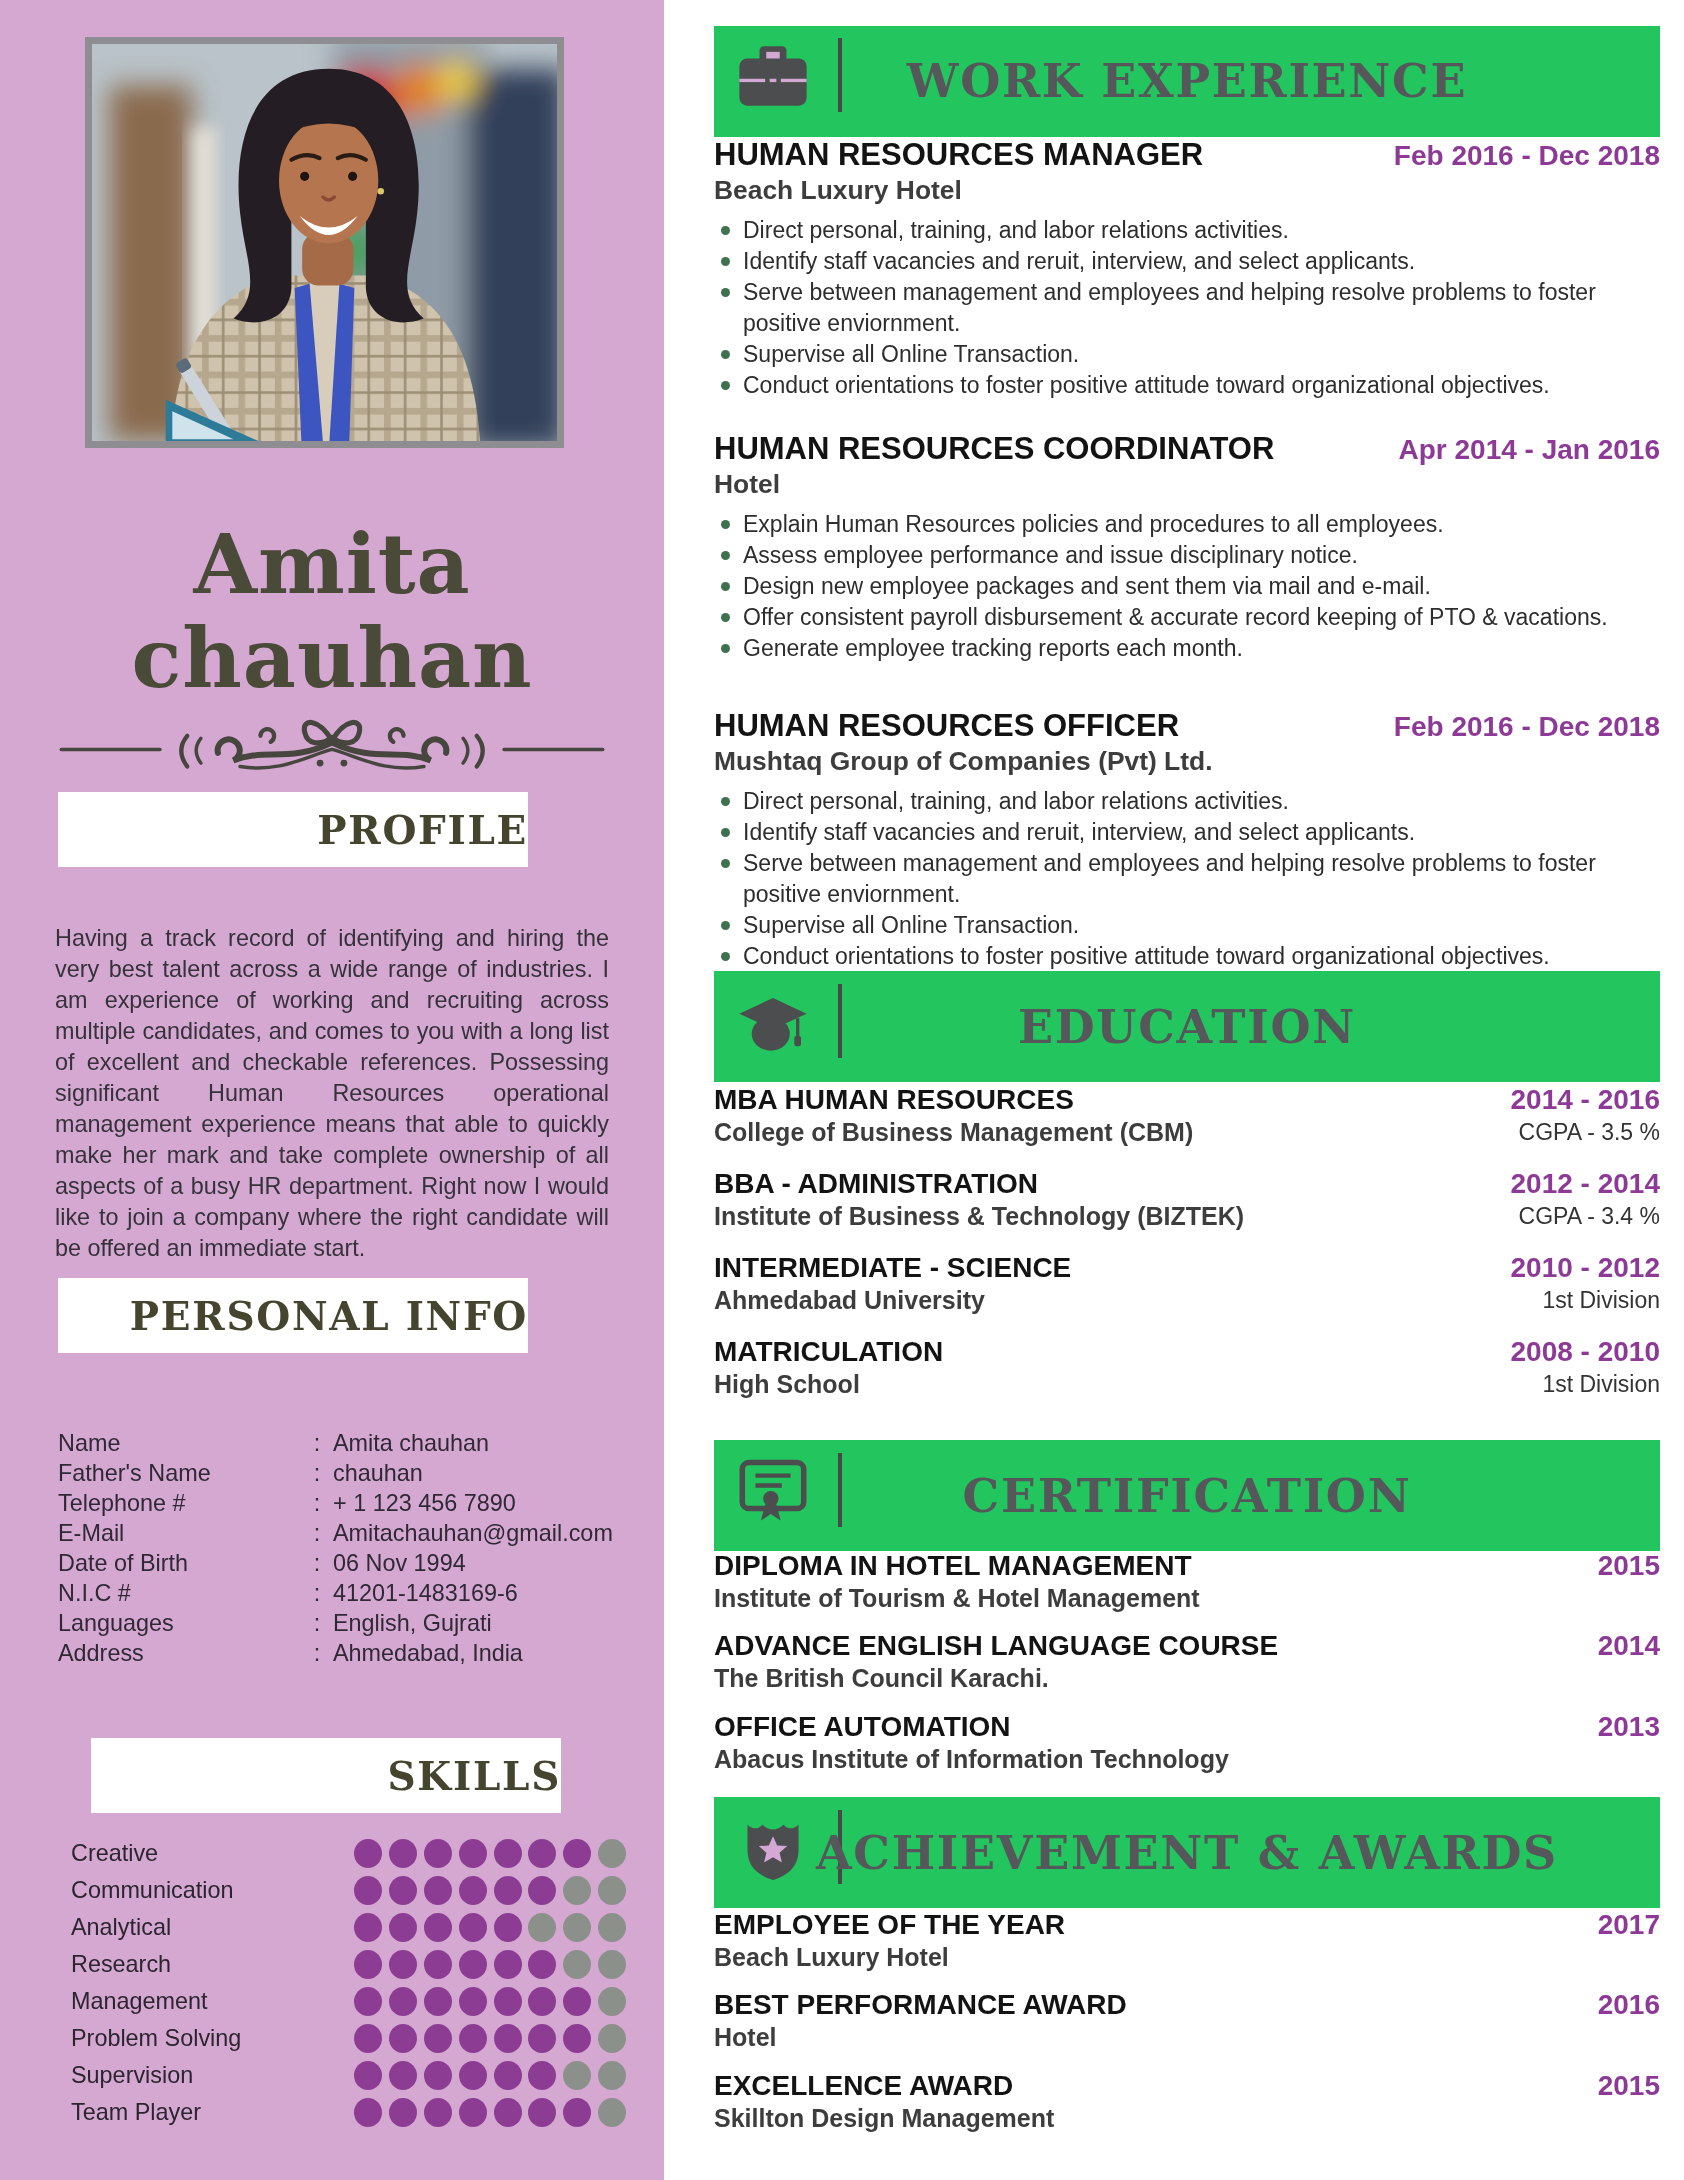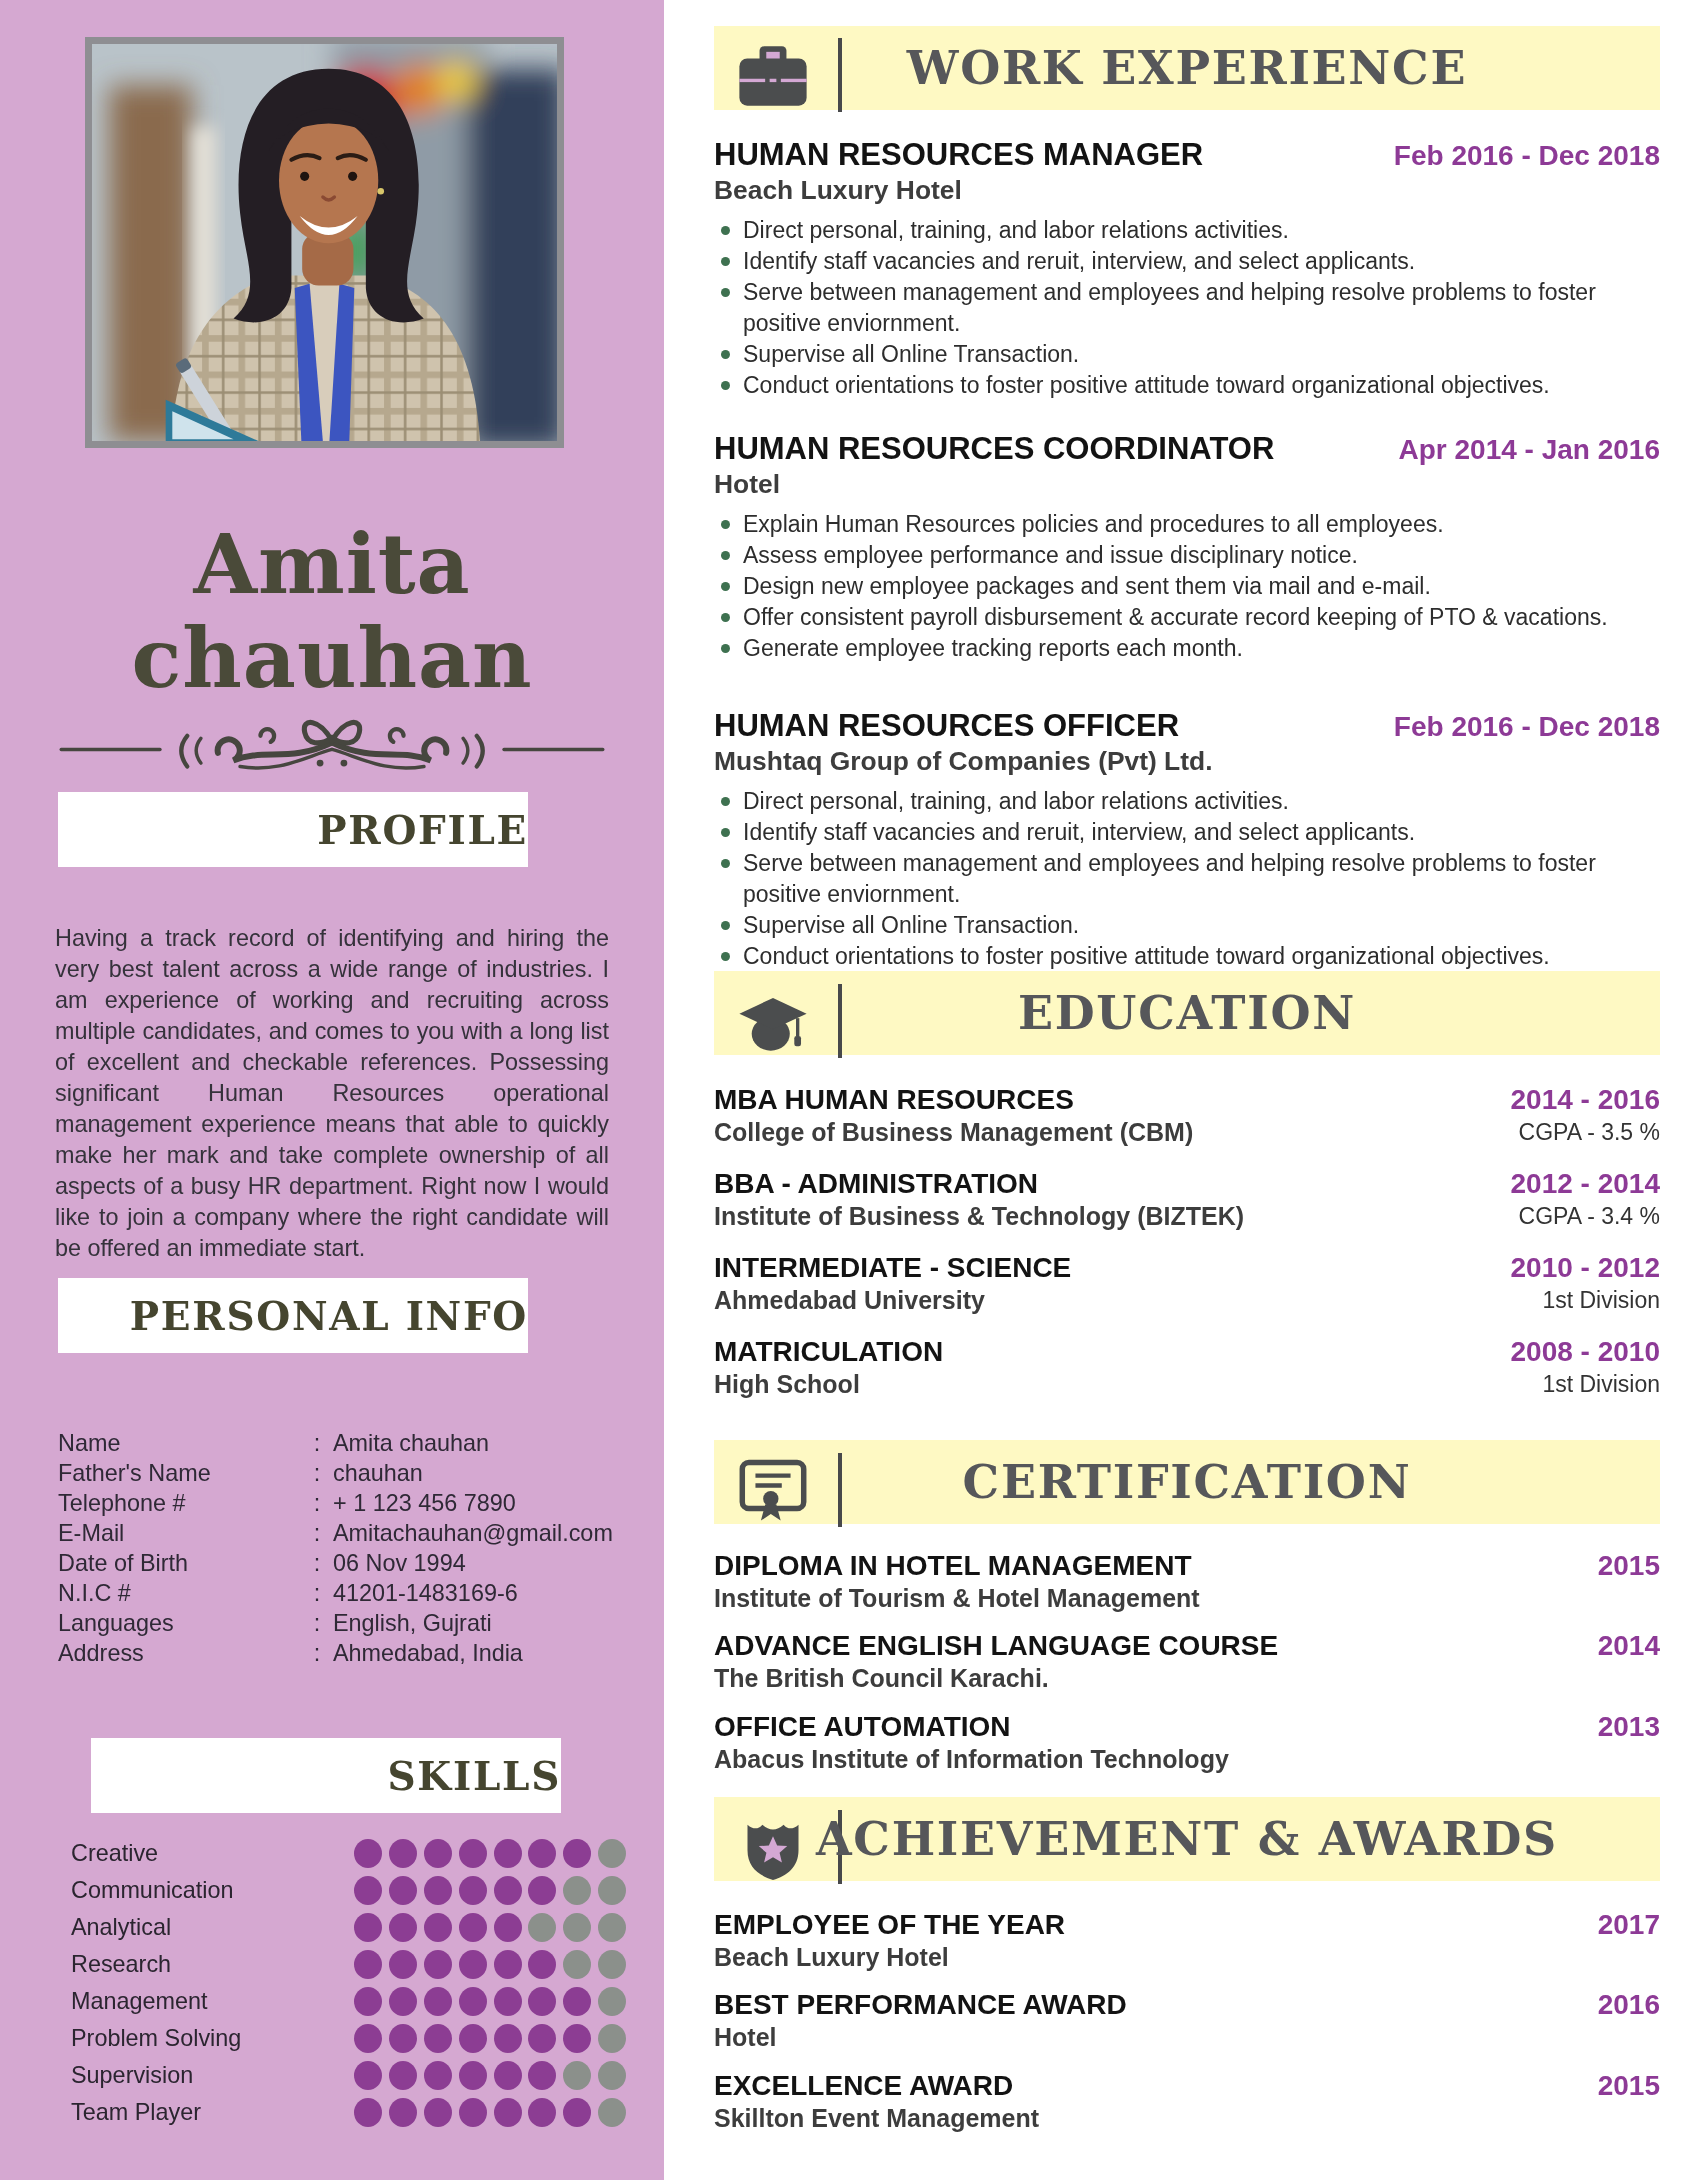--- a/index.html
+++ b/index.html
@@ -25,21 +25,21 @@
   .info-row .c{text-align:center;}
   .skills-list{position:absolute;top:1835px;left:71px;width:555px;}
   .skill-row{display:flex;align-items:center;height:37px;}
   .skill-name{font-size:23.4px;color:#2b2530;}
   .dots{margin-left:auto;display:flex;gap:6.8px;}
   .dot{width:28px;height:29px;border-radius:50%;}
   .dot.f{background:#8c3d93;}
   .dot.e{background:#8b908b;}
   
   .content{position:absolute;left:714px;top:0;width:946px;height:2181px;}
-  .banner{position:absolute;left:0;width:946px;height:84px;background:#fef9c3;}
+  .banner{position:absolute;left:0;width:946px;height:111px;background:#22c55e;}
   .banner .icon{position:absolute;left:20.4px;top:12px;width:78px;height:77px;
         display:flex;align-items:center;justify-content:center;}
   .banner .divider{position:absolute;left:124px;top:12.8px;width:4.3px;height:74px;background:#48494b;}
   .banner .title{position:absolute;inset:0;display:flex;align-items:center;justify-content:center;
         font-family:"DejaVu Serif",serif;font-weight:700;font-size:46px;letter-spacing:1.7px;color:#56575a;}
   .job{position:absolute;left:0;width:946px;}
   .job-head{display:flex;justify-content:space-between;align-items:baseline;}
   .job-title{font-weight:700;font-size:31px;line-height:37px;color:#131313;}
   .job-date{font-weight:700;font-size:28px;line-height:37px;color:#8d3a96;white-space:nowrap;}
   .company{font-weight:700;font-size:26.4px;line-height:32px;color:#3d3d3d;}
@@ -460,19 +460,19 @@
       </div>
       <div class="entry cert">
         <span class="t">BEST PERFORMANCE AWARD</span>
         <span class="d">2016</span>
         <span class="s">Hotel</span>
         <span class="r"></span>
       </div>
       <div class="entry cert">
         <span class="t">EXCELLENCE AWARD</span>
         <span class="d">2015</span>
-        <span class="s">Skillton Event Management</span>
+        <span class="s">Skillton Design Management</span>
         <span class="r"></span>
       </div>
     </div>
   </main>
 </div>
 
 
 </body></html>

